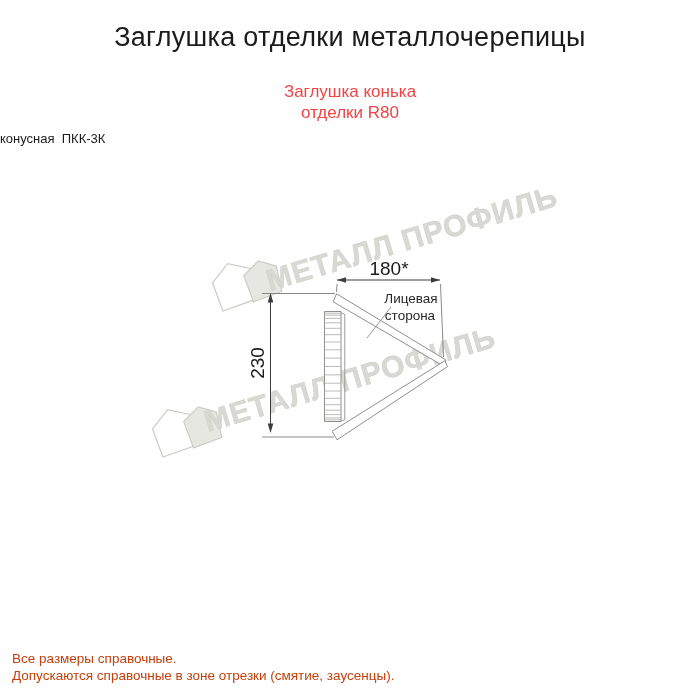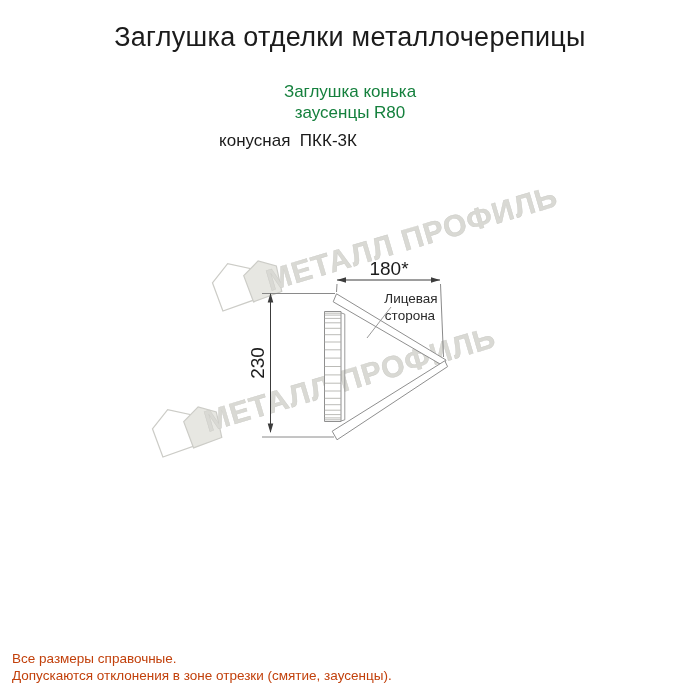--- a/index.html
+++ b/index.html
@@ -18,27 +18,27 @@
     font-size:27px;
     letter-spacing:0.3px;
     color:#1b1b1b;
   }
   .subtitle{
     position:absolute;
     top:81px;left:0;width:700px;
     text-align:center;
     font-size:17px;
     line-height:21px;
-    color:#15803d;
+    color:#ef4444;
   }
   .product-code{
     position:absolute;
     top:131px;left:0;width:576px;
-    text-align:center;
-    font-size:17px;
+    text-align:left;
+    font-size:13px;
     white-space:pre;
     color:#1b1b1b;
   }
   .drawing-svg{
     position:absolute;
     top:0;left:0;
   }
   .footer{
     position:absolute;
     left:12px;bottom:16px;
@@ -72,21 +72,21 @@
 </style>
 </head>
 <body>
 
 <div class="page">
 
   <div class="title">Заглушка отделки металлочерепицы</div>
 
   <div class="subtitle">
     <div>Заглушка конька</div>
-    <div>заусенцы R80</div>
+    <div>отделки R80</div>
   </div>
 
   <div class="product-code">конусная  ПКК-3К</div>
 
   <svg class="drawing-svg" width="700" height="700" viewBox="0 0 700 700">
 
     <g>
       <g class="wm-house" transform="translate(206,268) rotate(-16.5)">
         <path d="M2,16 L22,2 L44,14 L42,44 L4,46 Z" fill="#ffffff"></path>
         <path d="M34,18 L52,8 L68,18 L66,44 L36,46 Z" fill="#e7e7e2"></path>
@@ -152,16 +152,16 @@
 
     <g>
       <line class="leader" x1="391" y1="307" x2="367" y2="338"></line>
       <text class="note-text" x="411" y="303" text-anchor="middle">Лицевая</text>
       <text class="note-text" x="410" y="320" text-anchor="middle">сторона</text>
     </g>
   </svg>
 
   <div class="footer">
     <div>Все размеры справочные.</div>
-    <div>Допускаются отклонения в зоне отрезки (смятие, заусенцы).</div>
+    <div>Допускаются справочные в зоне отрезки (смятие, заусенцы).</div>
   </div>
 
 </div>
 
 </body></html>

